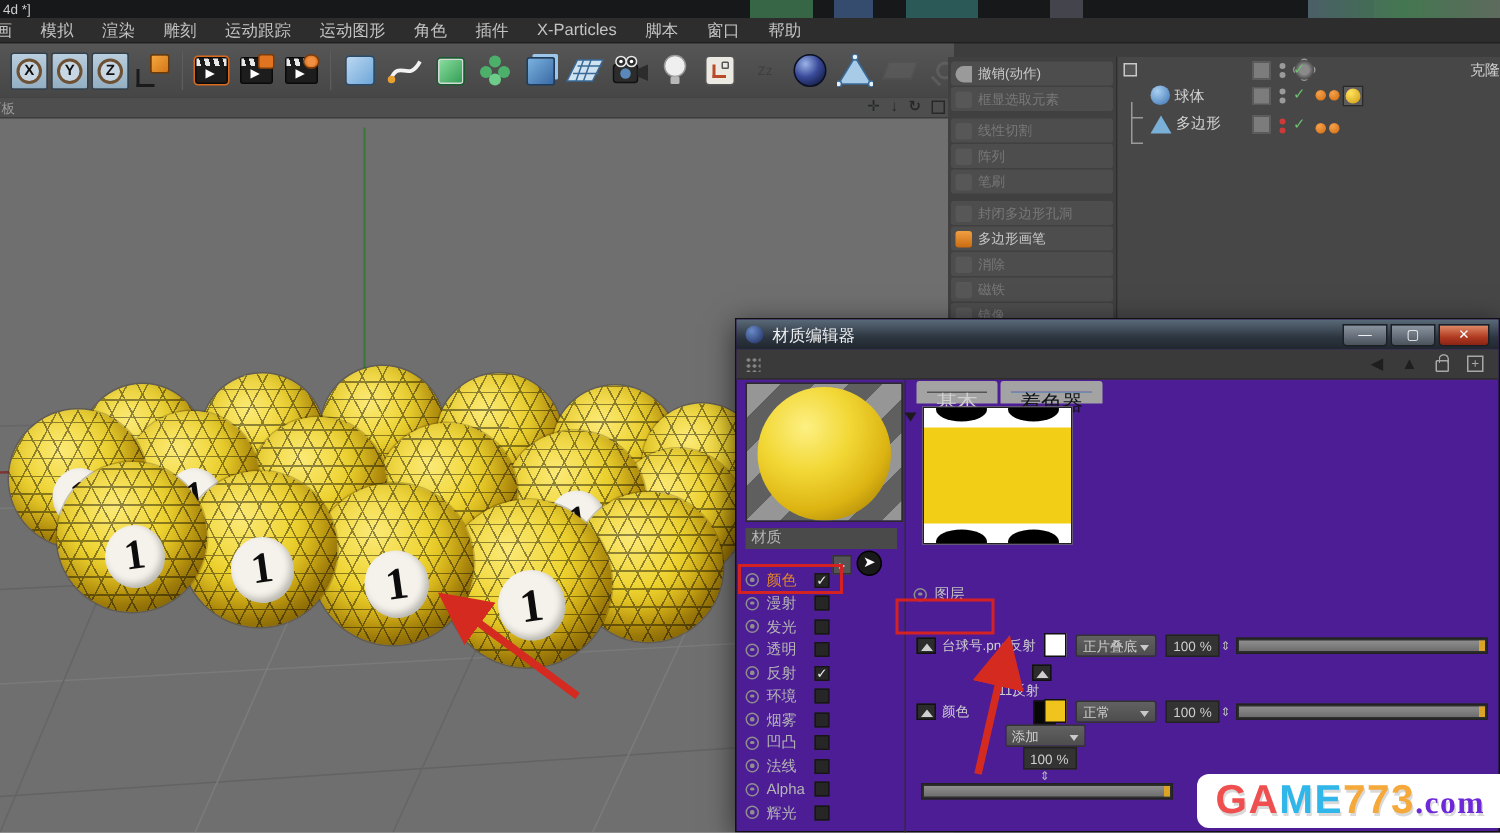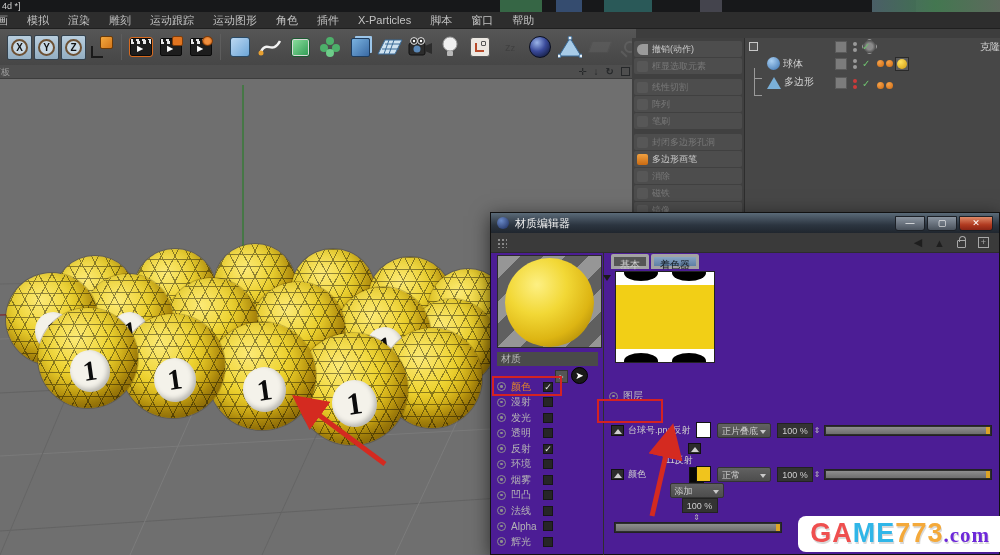--- a/index.html
+++ b/index.html
@@ -101,21 +101,21 @@
   .ch-row .radio { width:9px; height:9px; border:1.5px solid #8e8e8e; border-radius:50%; margin-right:5px; position:relative; flex:none; }
   .ch-row .radio::after { content:""; position:absolute; left:2px; top:2px; width:2.5px; height:2.5px; border-radius:50%; background:#8e8e8e; }
   .ch-row .cb { position:absolute; left:50px; width:10px; height:10px; background:#262626; border:1px solid #161616; color:#e8e8e8; font-size:9px; line-height:9px; text-align:center; }
   .ch-row .cb.on::after { content:"✓"; }
   .ch-row.hl { color:#e0852a; }
   .hl-box { position:absolute; border:2px solid #d42222; z-index:5; pointer-events:none; }
 
   .vdiv { position:absolute; left:112px; top:40px; width:1px; height:303px; background:#2e2e2e; }
 
   .tabs { position:absolute; left:120px; top:41px; display:flex; gap:2px; }
-  .tab { height:15px; padding:0 6px; font-size:10px; line-height:15px; color:#cfcfcf; background:#555; border:3px solid #a3a3a3; border-radius:2px 2px 0 0; }
+  .tab { height:15px; padding:0 6px; font-size:14px; line-height:15px; color:#cfcfcf; background:#555; border:7px solid #a3a3a3; border-radius:2px 2px 0 0; }
   .tab.active { background:linear-gradient(#87a4c4,#5f7fa4); color:#101418; }
   .shader-tri { position:absolute; left:112px; top:62px; width:0; height:0; border-left:4px solid transparent; border-right:4px solid transparent; border-top:6px solid #1a1a1a; }
   .shader-prev { position:absolute; left:124px; top:58px; width:100px; height:92px; background:#fff; border:1px solid #222; overflow:hidden; }
   .shader-prev .band { position:absolute; left:0; right:0; top:13px; bottom:13px; background:#f2cf16; }
   .shader-prev .blob { position:absolute; width:34px; height:16px; background:#000; border-radius:50%; }
 
   .props-bar { position:absolute; left:116px; top:158px; width:388px; height:14px; background:#4a4a4a; color:#b8b8b8; font-size:10px; line-height:14px; padding-left:5px; }
   .layers-lab { position:absolute; left:118px; top:176px; display:flex; align-items:center; gap:5px; color:#c0c0c0; font-size:10px; }
   .layers-lab .radio { width:9px; height:9px; border:1.5px solid #8e8e8e; border-radius:50%; position:relative; }
   .layers-lab .radio::after { content:""; position:absolute; left:2px; top:2px; width:2.5px; height:2.5px; border-radius:50%; background:#8e8e8e; }

